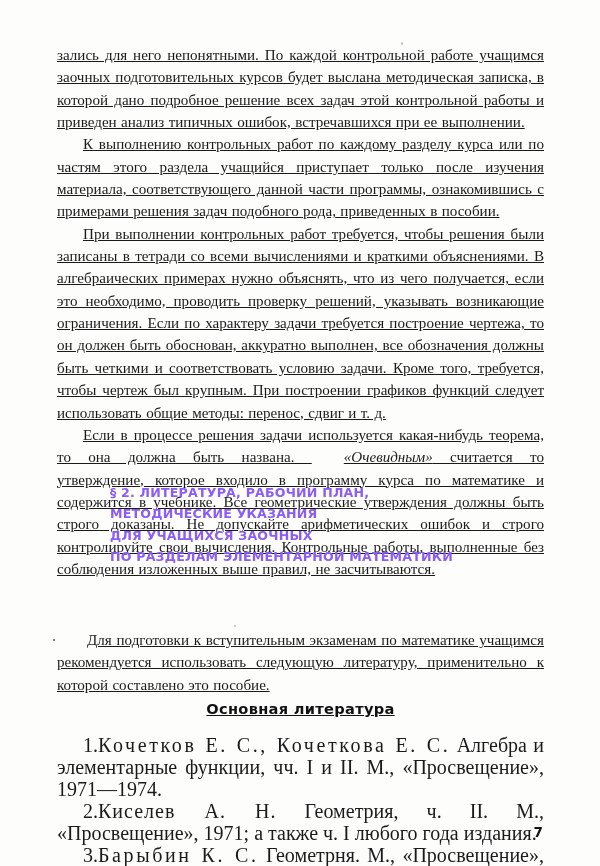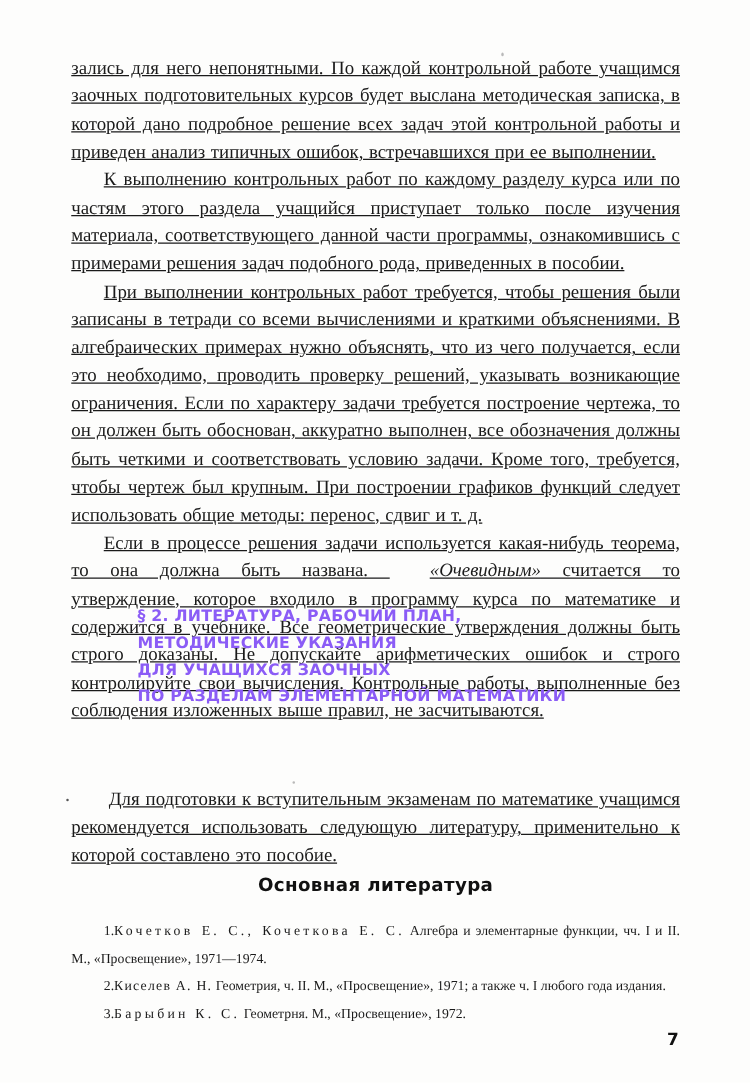--- a/index.html
+++ b/index.html
@@ -98,31 +98,32 @@
     left: 57px;
     top: 700px;
     width: 487px;
     text-align: center;
     font-family: "DejaVu Sans", "Liberation Sans", sans-serif;
     font-weight: bold;
     font-size: 14.6px;
     letter-spacing: 0.3px;
     color: #111111;
     margin: 0;
+    text-decoration: underline;
   }
 
   
   .biblio {
     position: absolute;
     left: 57px;
     top: 734px;
     width: 487px;
   }
   .bib-item {
-    font-size: 11px;
+    font-size: 20px;
     line-height: 22.1px;
     text-align: justify;
     text-align-last: left;
     margin: 0;
     text-indent: 26px;
   }
   .spaced {
     letter-spacing: 2.6px;
   }
   .spaced-tight {

